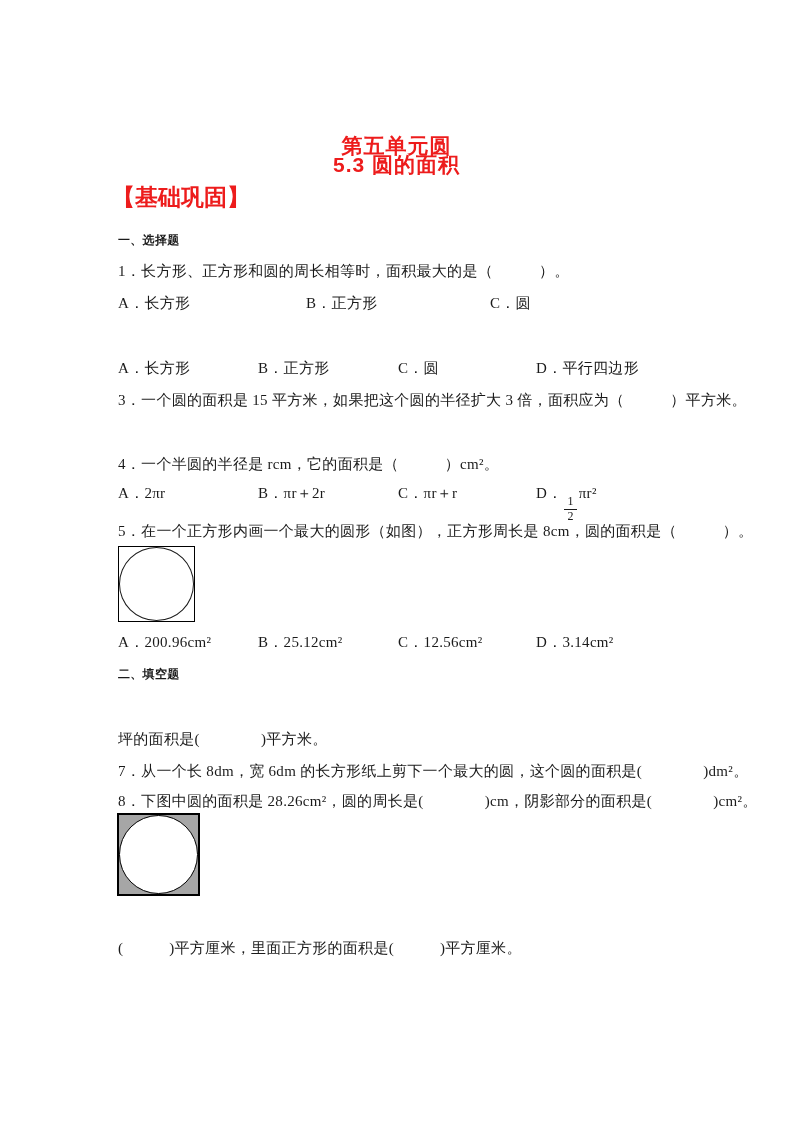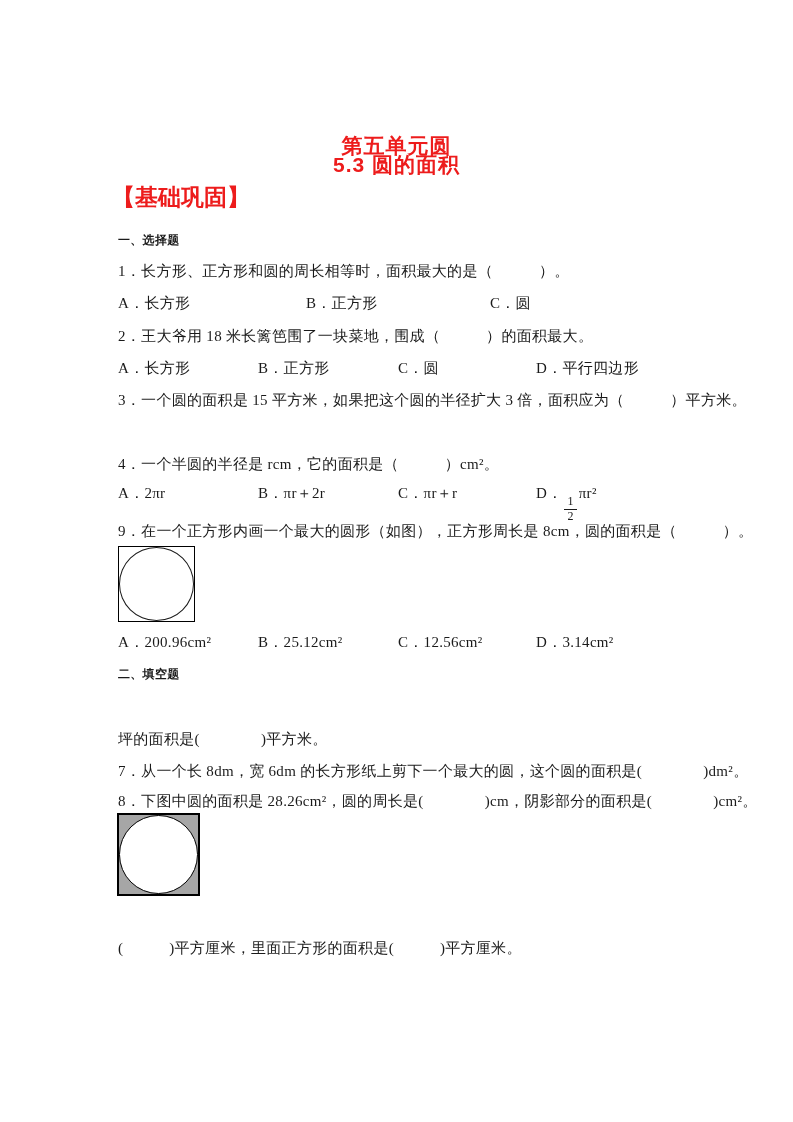--- a/index.html
+++ b/index.html
@@ -93,39 +93,38 @@
 
   <div class="line hline" style="top:230px">一、选择题</div>
 
   <div class="line" style="top:261px">1．长方形、正方形和圆的周长相等时，面积最大的是（　　　）。</div>
   <div class="row" style="top:293px">
     <span class="opt" style="left:118px">A．长方形</span>
     <span class="opt" style="left:306px">B．正方形</span>
     <span class="opt" style="left:490px">C．圆</span>
   </div>
 
-  <div class="line" style="top:326px">2．王大爷用 18 米长篱笆围了一块菜地，围成（　　　）的面积最大。</div>
   <div class="row" style="top:358px">
     <span class="opt" style="left:118px">A．长方形</span>
     <span class="opt" style="left:258px">B．正方形</span>
     <span class="opt" style="left:398px">C．圆</span>
     <span class="opt" style="left:536px">D．平行四边形</span>
   </div>
 
   <div class="line" style="top:390px">3．一个圆的面积是 15 平方米，如果把这个圆的半径扩大 3 倍，面积应为（　　　）平方米。</div>
 
   <div class="line" style="top:454px">4．一个半圆的半径是 rcm，它的面积是（　　　）cm²。</div>
   <div class="row" style="top:483px">
     <span class="opt" style="left:118px">A．2πr</span>
     <span class="opt" style="left:258px">B．πr＋2r</span>
     <span class="opt" style="left:398px">C．πr＋r</span>
     <span class="opt" style="left:536px"><span>D．</span><span class="frac"><span class="num">1</span><span class="den">2</span></span><span>πr²</span></span>
   </div>
 
-  <div class="line" style="top:521px">9．在一个正方形内画一个最大的圆形（如图），正方形周长是 8cm，圆的面积是（　　　）。</div>
+  <div class="line" style="top:521px">5．在一个正方形内画一个最大的圆形（如图），正方形周长是 8cm，圆的面积是（　　　）。</div>
 
   <div class="fig fig1">
     <div class="circ"></div>
   </div>
 
   <div class="row" style="top:632px">
     <span class="opt" style="left:118px">A．200.96cm²</span>
     <span class="opt" style="left:258px">B．25.12cm²</span>
     <span class="opt" style="left:398px">C．12.56cm²</span>
     <span class="opt" style="left:536px">D．3.14cm²</span>

